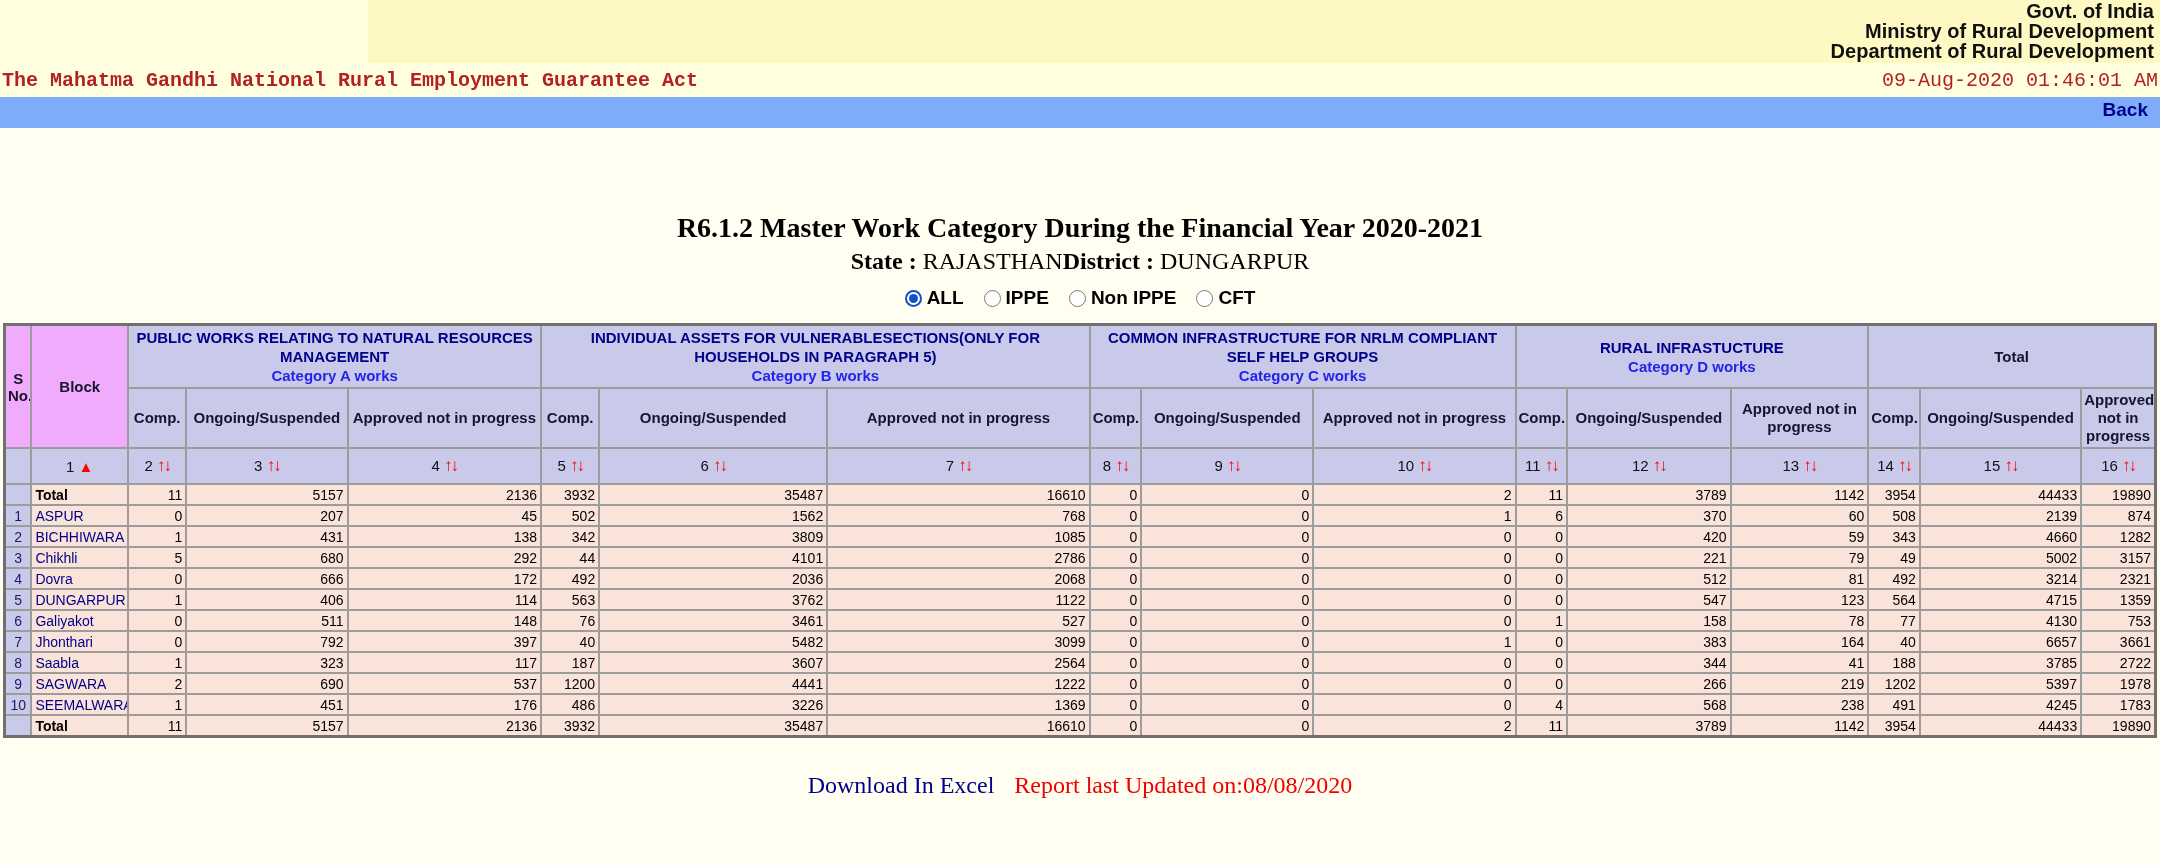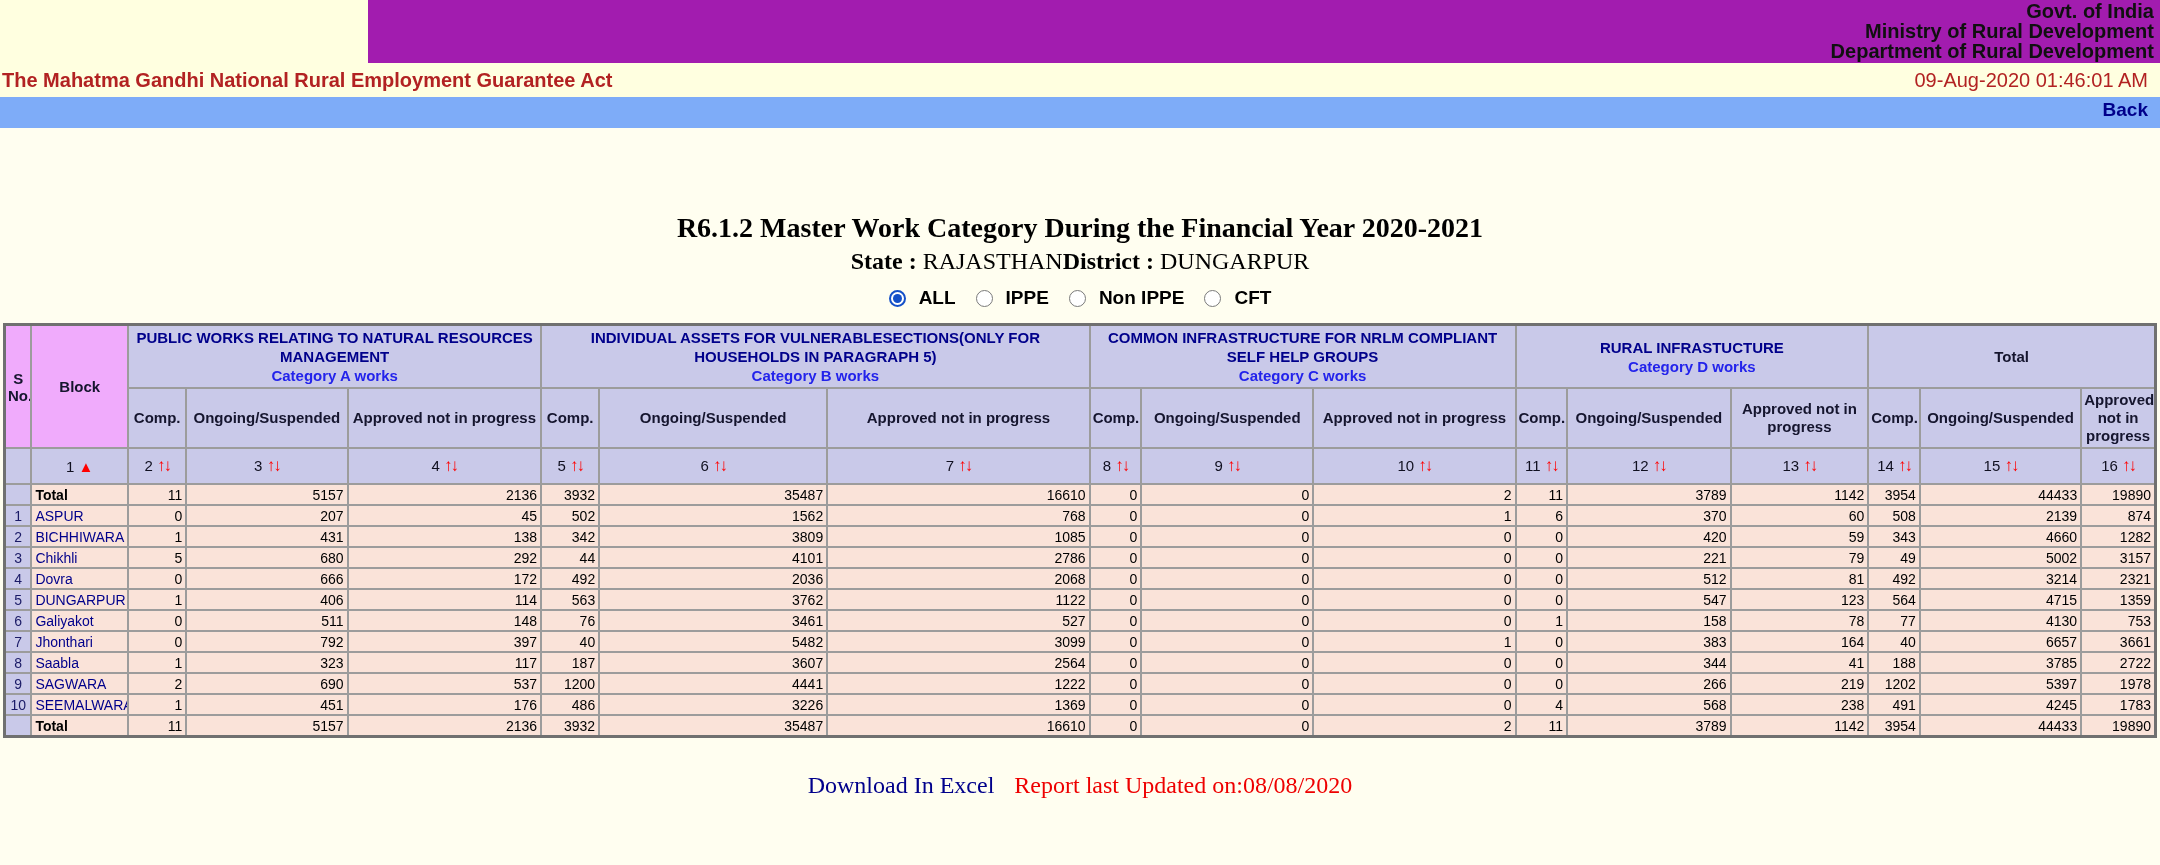--- a/index.html
+++ b/index.html
@@ -6,26 +6,26 @@
   body {
     width:2160px; height:865px;
     background:#FFFEF0;
     font-family:"Liberation Sans", sans-serif;
     position:relative; overflow:hidden;
   }
   
   .banner-row1 { display:flex; height:63px; }
   .banner-left { width:368px; background:#FFFFE0; }
   .banner-right {
-    flex:1; background:#a21caf; text-align:right;
+    flex:1; background:#fef9c3; text-align:right;
     padding:1px 6px 0 0; font-weight:bold; font-size:20px; line-height:20px; color:#101010;
   }
   .banner-row2 {
     background:#FFFFE0; height:34px;
-    display:flex; justify-content:space-between; align-items:center; padding:0 12px 0 2px;
+    display:flex; justify-content:space-between; align-items:center; padding:0 2px 0 2px;font-family:Liberation Mono, monospace;
   }
   .act-title { color:#B22222; font-weight:bold; font-size:20px; }
   .datetime  { color:#B22222; font-size:20px; }
   .back-bar {
     background:#7EACF8; height:31px; line-height:25px;
     text-align:right; padding-right:12px;
     color:#00008B; font-weight:bold; font-size:19px; cursor:pointer;
   }
   
   .report-title {
@@ -35,21 +35,21 @@
   }
   .state-line {
     text-align:center; margin-top:4px;
     font-family:"Liberation Serif","DejaVu Serif",serif; font-size:24px; color:#000;
   }
   .state-line b { font-weight:bold; }
   .filter-row {
     display:flex; justify-content:center; align-items:center;
     gap:20px; margin-top:12px; font-weight:bold; font-size:19px; color:#000;
   }
-  .filter-item { display:flex; align-items:center; gap:13px; cursor:pointer; }
+  .filter-item { display:flex; align-items:center; gap:5px; cursor:pointer; }
   .radio {
     width:17px; height:17px; border-radius:50%;
     border:1px solid #7a7a7a; background:#fff; display:inline-block; position:relative;
     box-sizing:border-box;
   }
   .radio.selected { border:2px solid #1450C8; }
   .radio.selected::after {
     content:""; position:absolute; left:2px; top:2px; width:9px; height:9px;
     border-radius:50%; background:#1450C8;
   }

